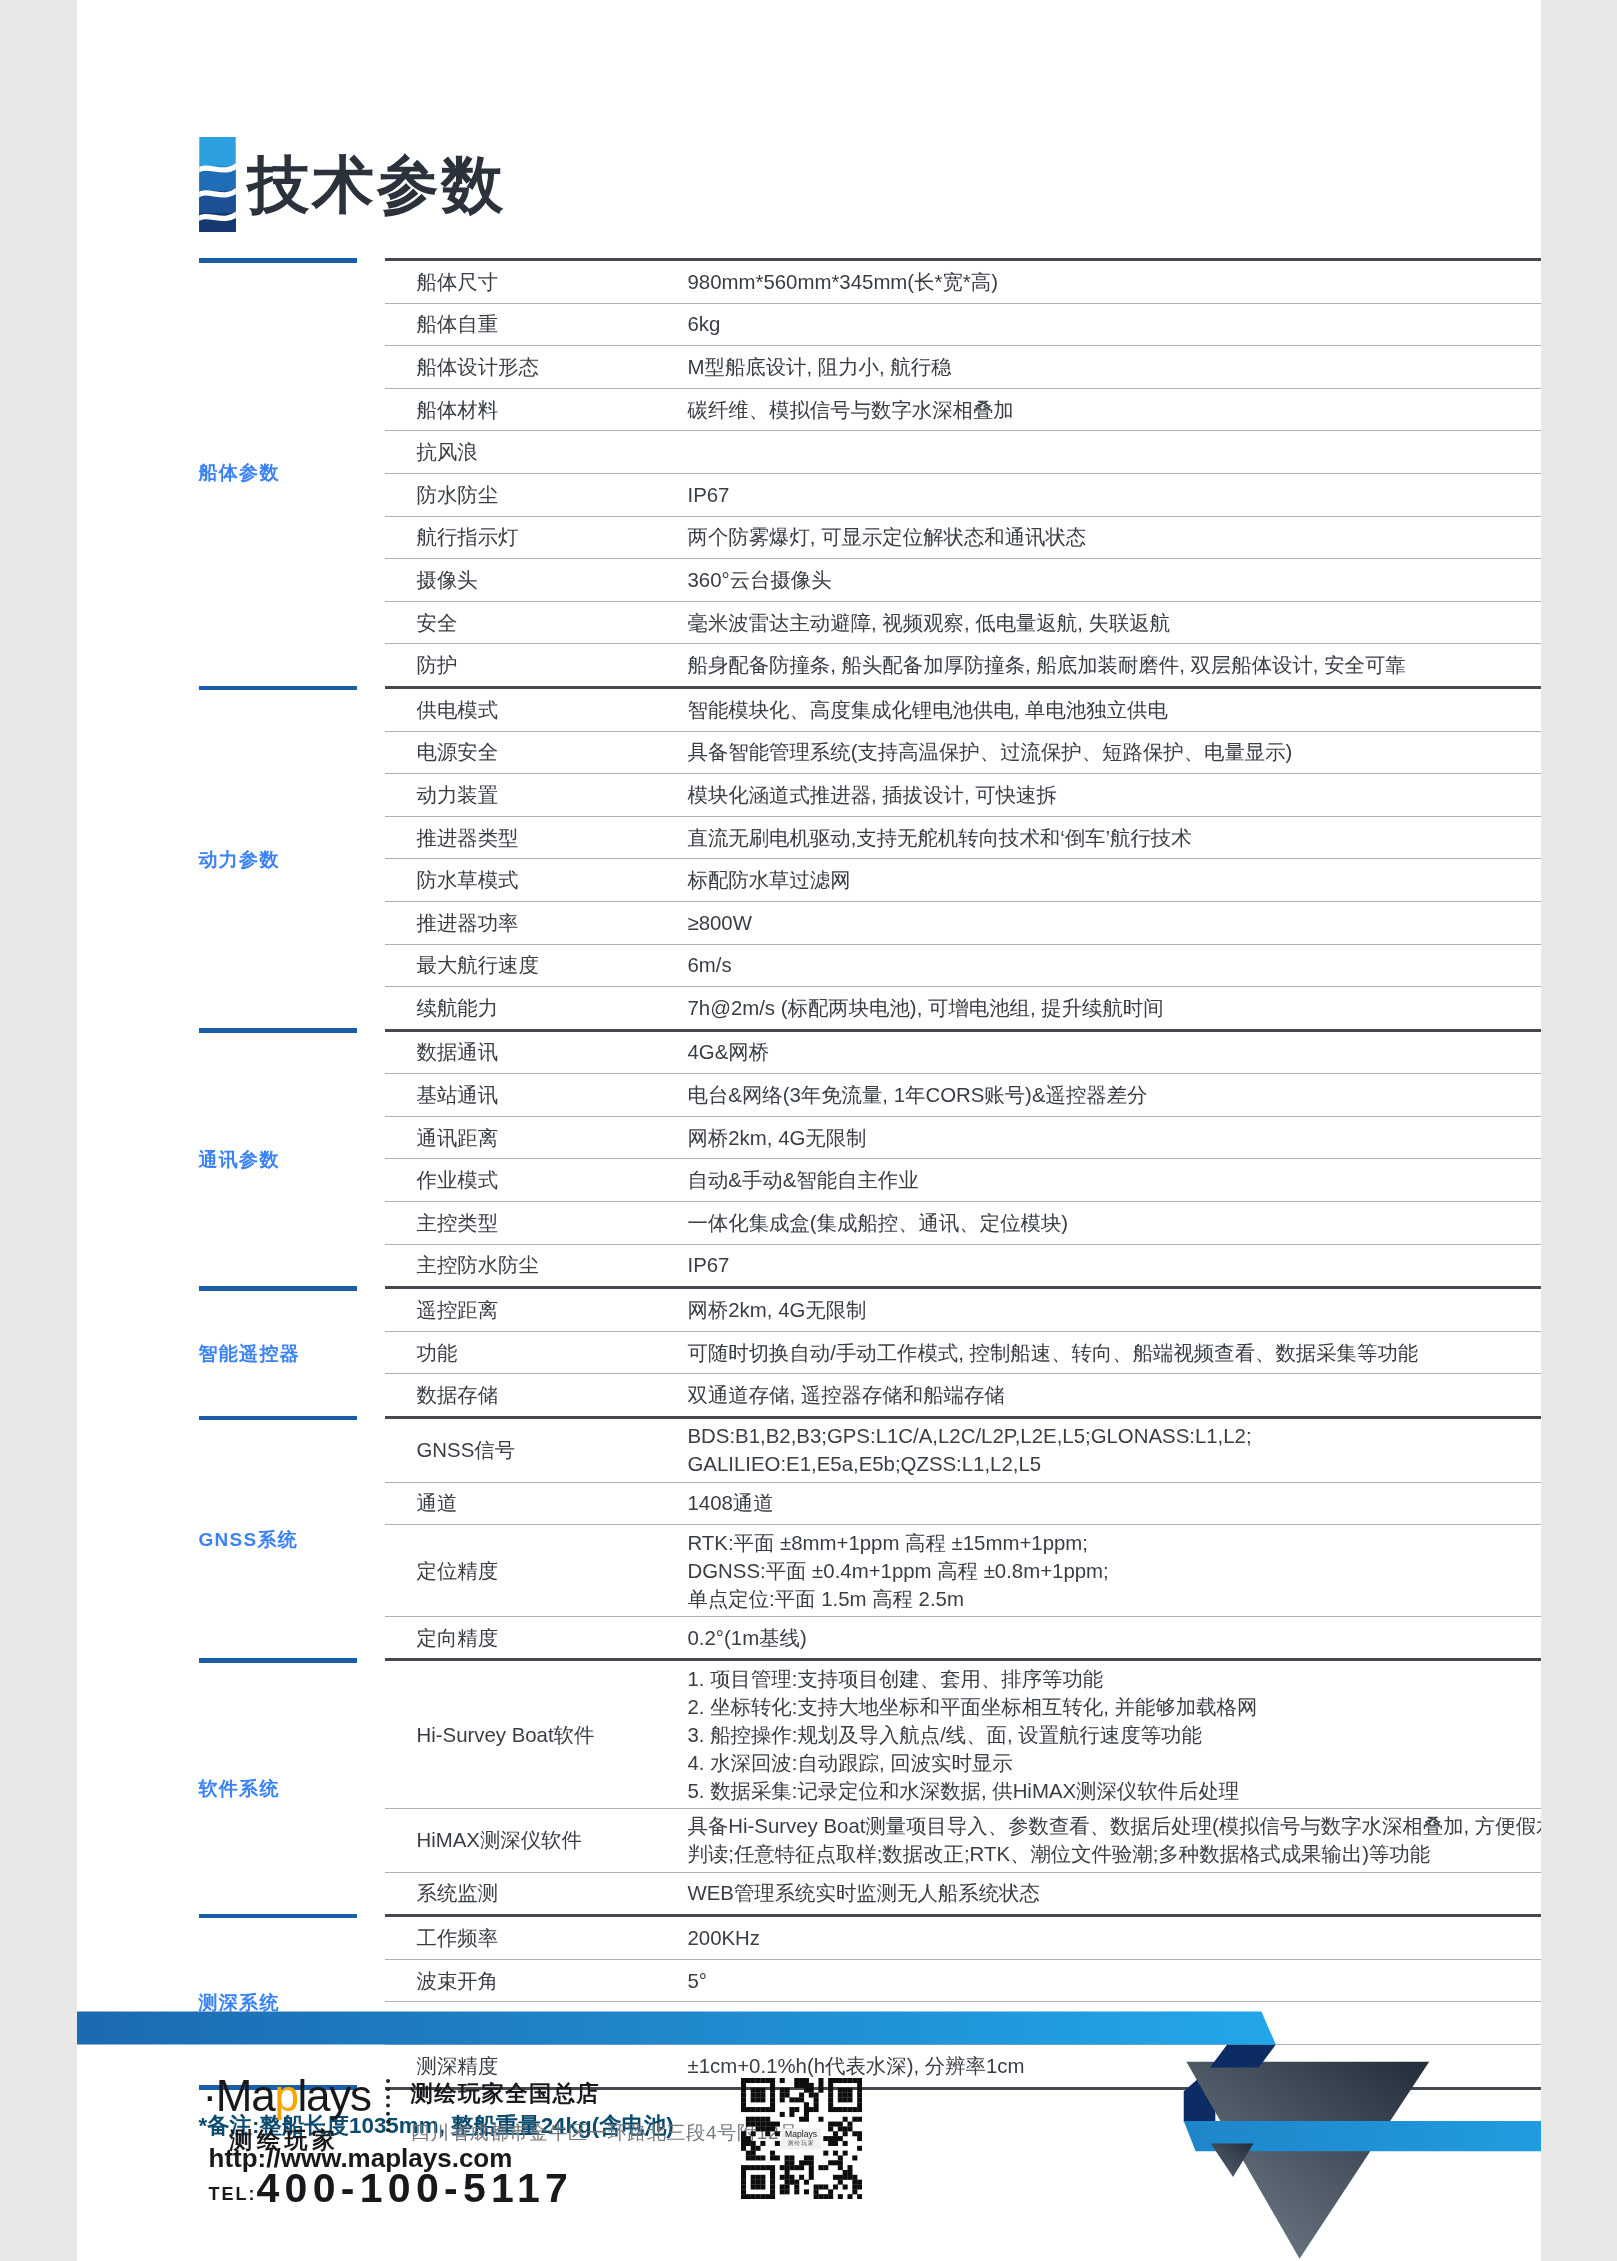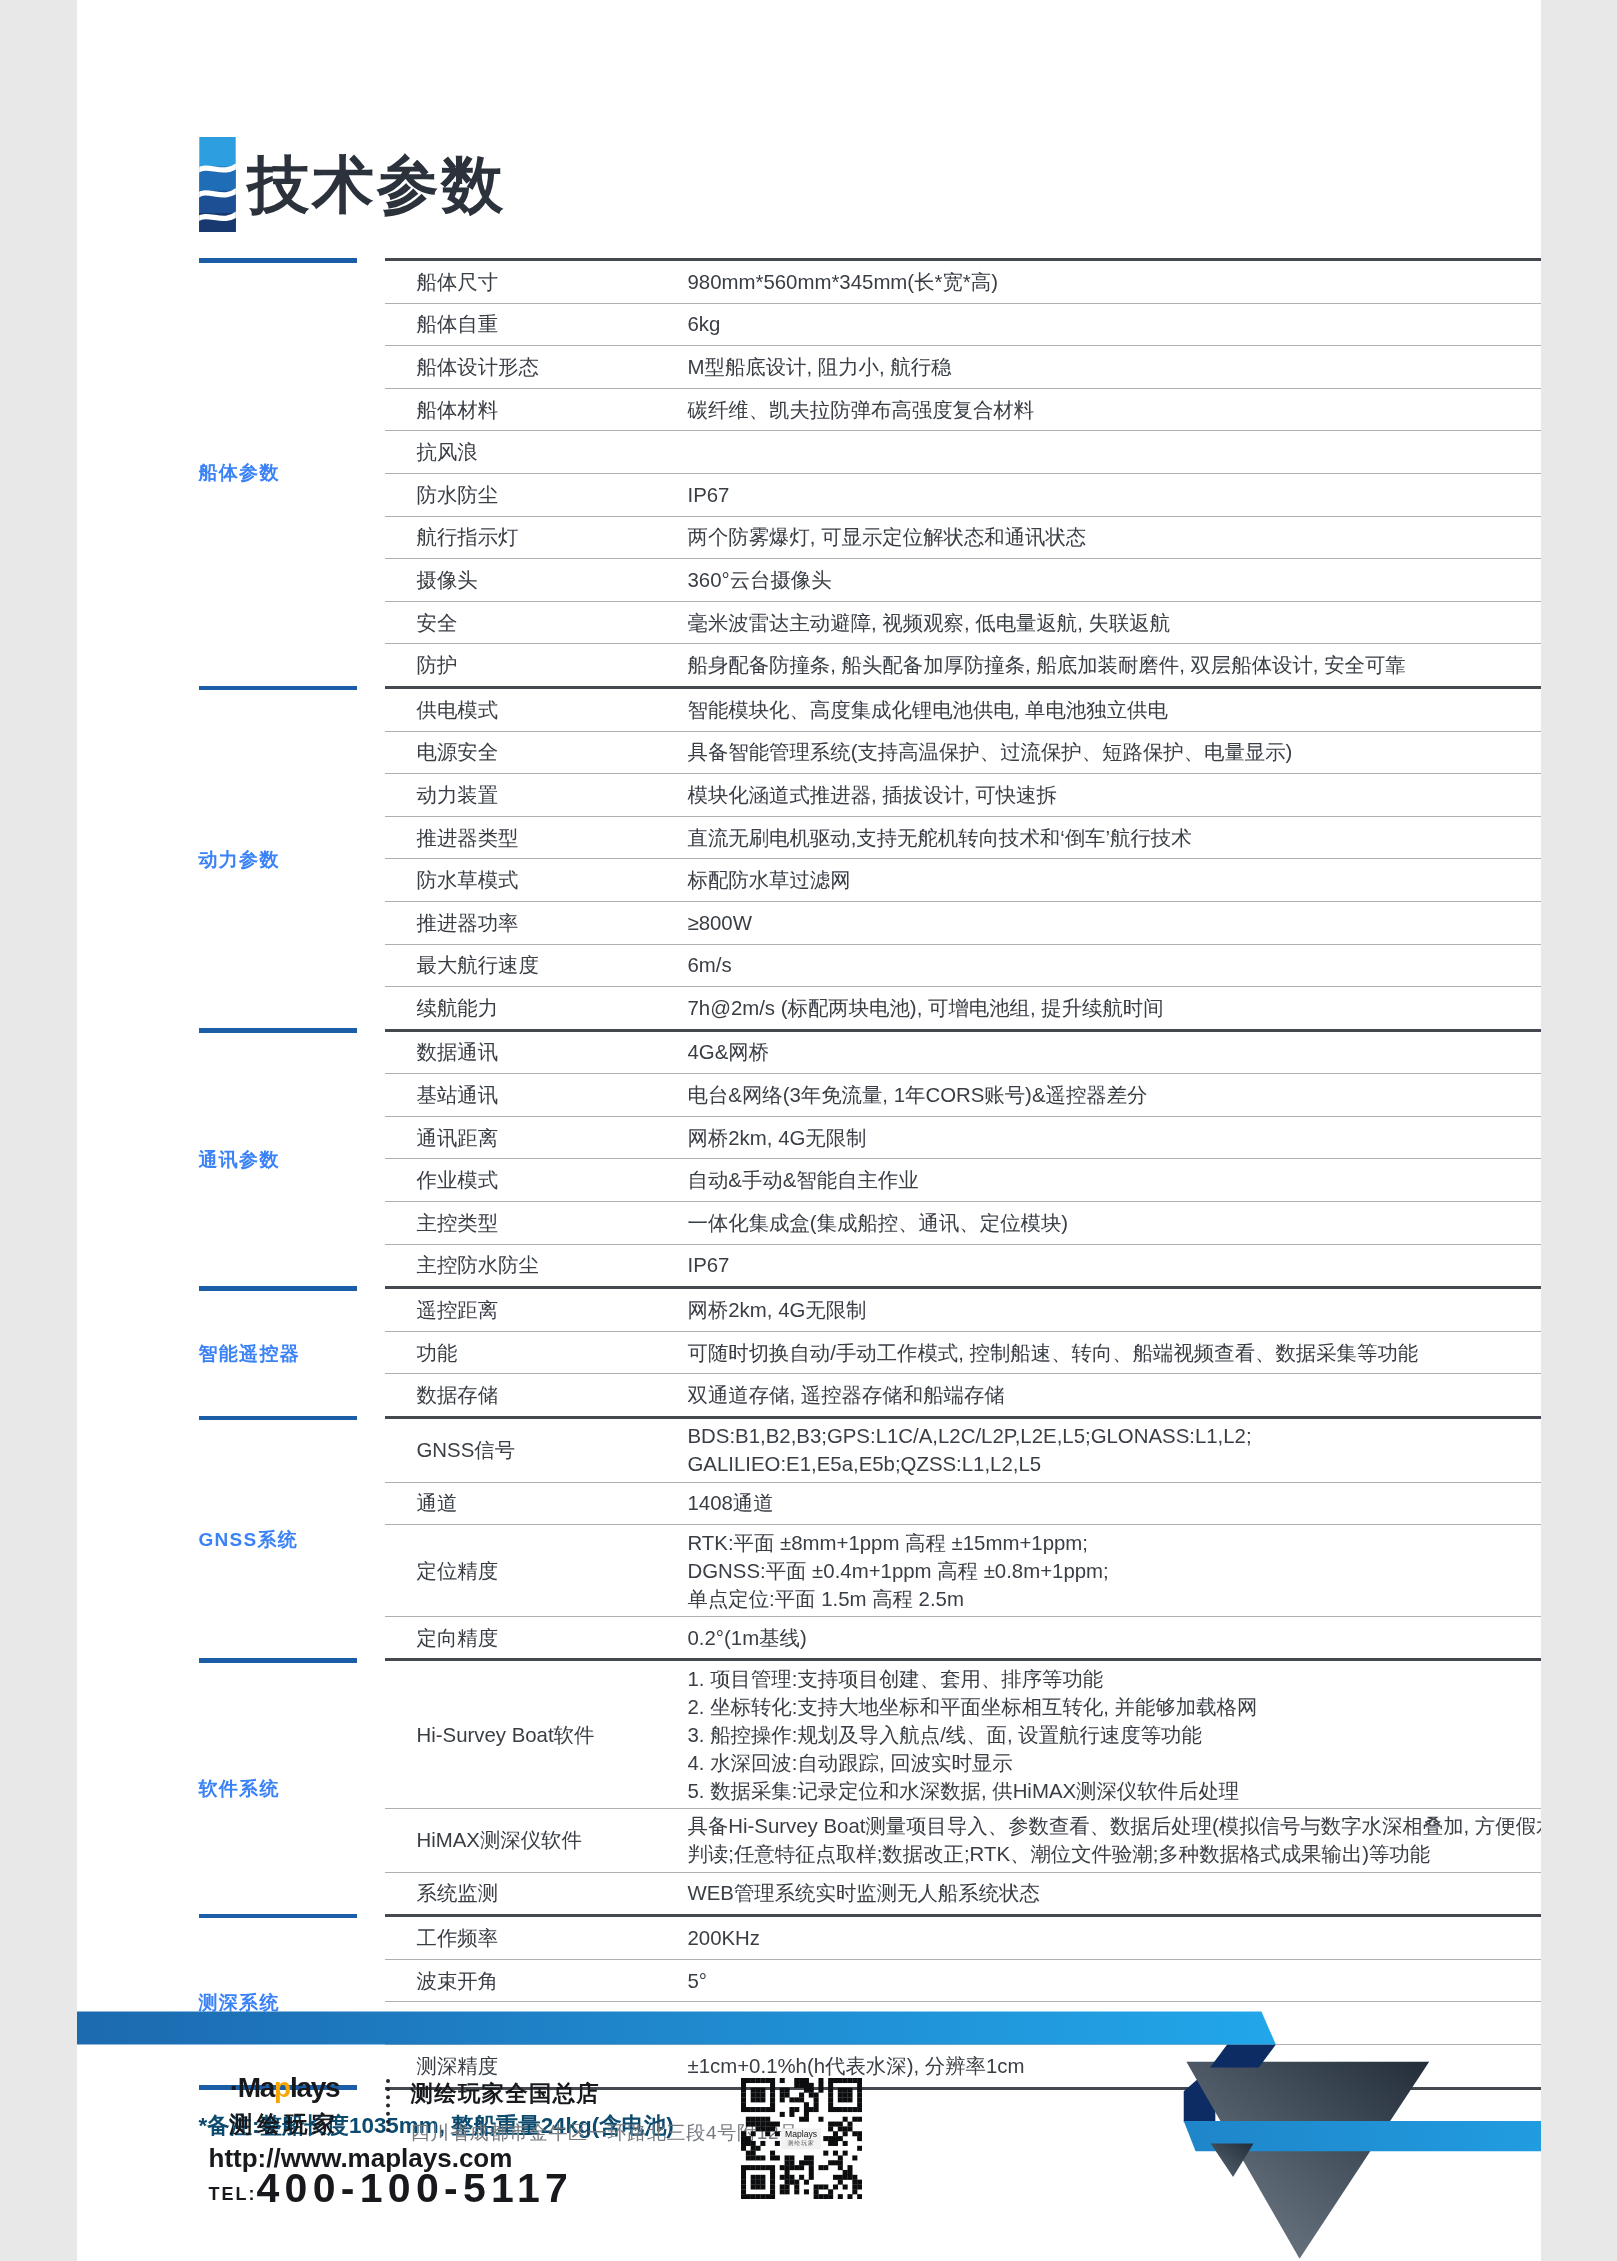--- a/index.html
+++ b/index.html
@@ -26,21 +26,21 @@
   .pname{width:271px;flex:none;padding-left:32px;font-size:20.4px;color:#393e45;}
   .pval{flex:1;font-size:20.4px;color:#393e45;line-height:28px;padding-right:13px;}
 
   .note{margin-top:20px;font-size:22.4px;font-weight:600;color:#0c4a6e;}
 
   
   .decor{position:absolute;left:0;top:2007px;width:1618px;height:255px;}
 
   
   .logo-block{position:absolute;left:126px;top:2074px;width:164px;text-align:center;}
-  .logo-text{font-size:28px;font-weight:700;color:#17191c;letter-spacing:-1.3px;line-height:1;text-align:center;}
+  .logo-text{font-size:44px;font-weight:400;color:#17191c;letter-spacing:-1.3px;line-height:1;text-align:center;}
   .logo-dot{color:#17191c;}
   .logo-p{color:#f7a600;}
   .logo-sub{margin-top:6.6px;font-size:23px;font-weight:700;color:#17191c;letter-spacing:4.6px;}
   .divider{position:absolute;left:309px;top:2079px;height:53px;border-left:4px dotted #23272c;}
   .store-block{position:absolute;left:334px;top:2078px;}
   .store-name{font-size:22.4px;font-weight:800;color:#17191c;letter-spacing:1.3px;}
   .store-addr{margin-top:10.5px;font-size:19px;color:#74797f;letter-spacing:0.7px;}
   .website{position:absolute;left:132px;top:2143px;font-size:26px;font-weight:700;color:#17191c;text-decoration:none;}
   .tel-line{position:absolute;left:132px;top:2168px;display:flex;align-items:flex-end;}
   .tel-label{font-size:18px;font-weight:700;color:#17191c;letter-spacing:2px;margin-bottom:4px;}
@@ -99,21 +99,21 @@
             </div>
             <div class="row">
               <div class="pname">船体设计形态</div>
               <div class="pval">
                 <div>M型船底设计, 阻力小, 航行稳</div>
               </div>
             </div>
             <div class="row">
               <div class="pname">船体材料</div>
               <div class="pval">
-                <div>碳纤维、凯夫拉防弹布高强度复合材料</div>
+                <div>碳纤维、模拟信号与数字水深相叠加</div>
               </div>
             </div>
             <div class="row">
               <div class="pname">抗风浪</div>
             </div>
             <div class="row">
               <div class="pname">防水防尘</div>
               <div class="pval">
                 <div>IP67</div>
               </div>

